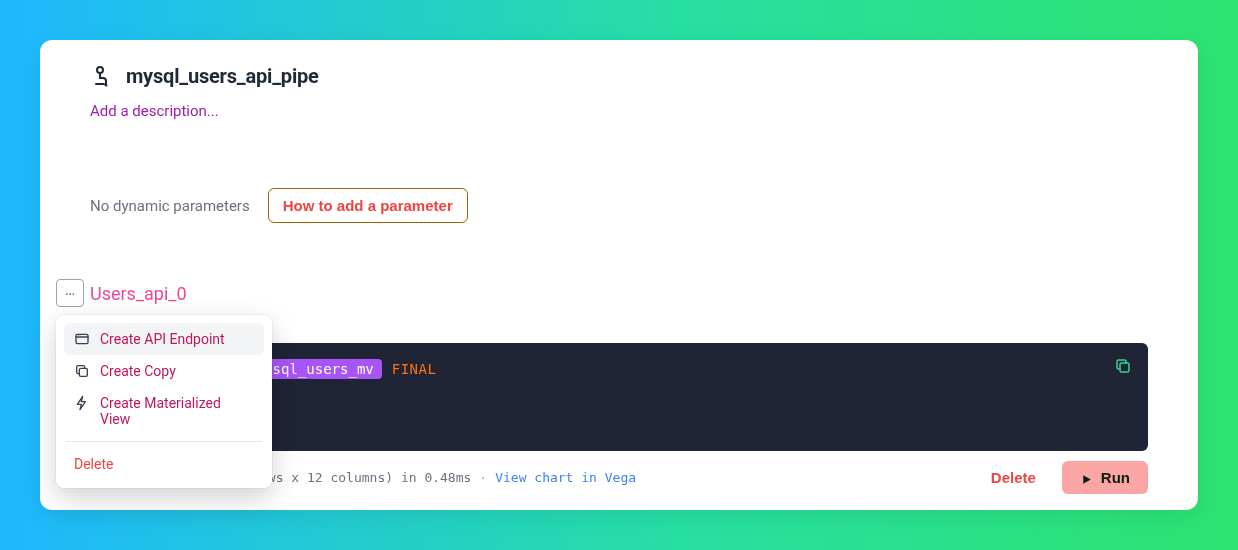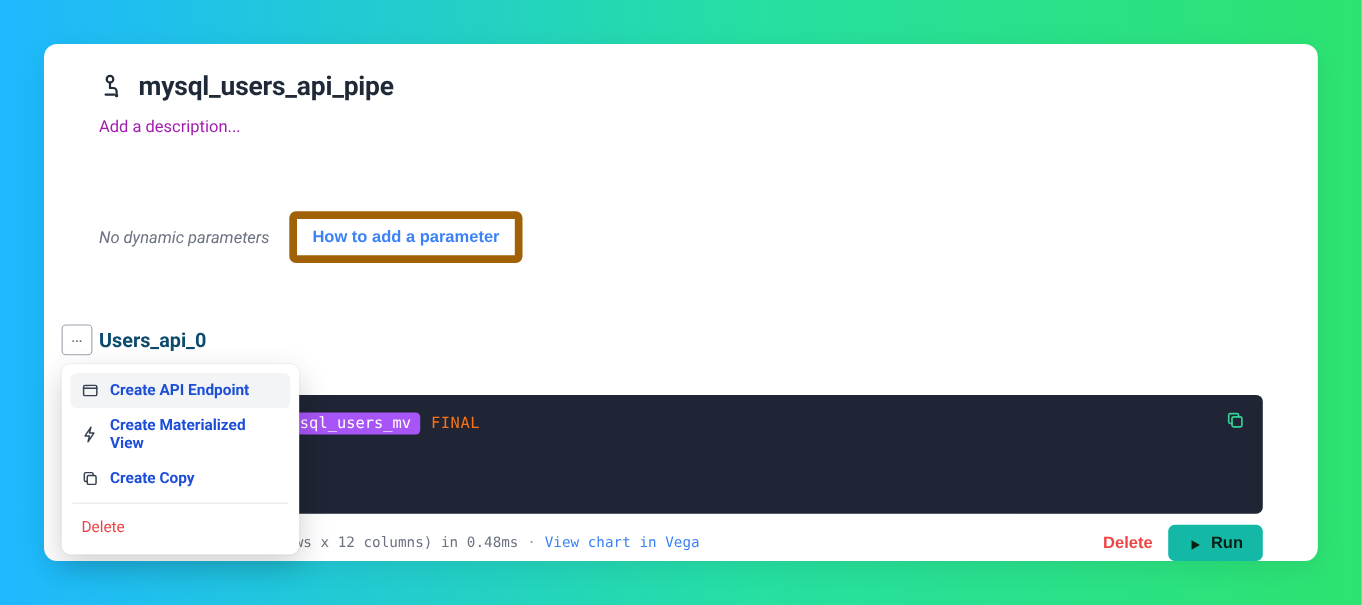--- a/index.html
+++ b/index.html
@@ -22,49 +22,48 @@
   display: flex;
   flex-direction: column;
 }
 .header-row {
   display: flex;
   align-items: center;
   gap: 12px;
 }
 .header-row svg { flex-shrink: 0; }
 .title {
-  font-size: 24px;
+  font-size: 20px;
   font-weight: 700;
   color: #1f2937;
   letter-spacing: -0.2px;
 }
 .desc-placeholder {
   margin-top: 14px;
   color: #a21caf;
   font-size: 15px;
 }
 .params-row {
   margin-top: 68px;
   display: flex;
   align-items: center;
   gap: 18px;
 }
 .no-params {
   color: #6b7280;
   font-size: 15px;
-  font-style: italic;
 }
 .param-btn {
-  border: 7px solid #a16207;
+  border: 1px solid #a16207;
   background: #fff;
   padding: 8px 14px;
   border-radius: 6px;
   font-size: 15px;
   font-weight: 600;
-  color: #3b82f6;
+  color: #ef4444;
   cursor: pointer;
 }
 .node-area {
   margin-top: 56px;
   position: relative;
   margin-left: -34px;
 }
 .node-head {
   display: flex;
   align-items: center;
@@ -80,22 +79,22 @@
   align-items: center;
   justify-content: center;
   cursor: pointer;
   color: #6b7280;
   font-size: 16px;
   line-height: 1;
   padding-bottom: 6px;
 }
 .node-title {
   font-size: 18px;
-  font-weight: 700;
-  color: #0c4a6e;
+  font-weight: 400;
+  color: #ec4899;
   margin-left: 2px;
 }
 .node-desc-hint {
   color: #9ca3af;
   font-size: 14px;
   margin-top: 12px;
   margin-left: 34px;
   position: relative;
   z-index: 0;
 }
@@ -139,28 +138,27 @@
   left: 0;
   width: 216px;
   background: #fff;
   border-radius: 8px;
   box-shadow: 0 10px 28px rgba(0,0,0,0.18), 0 0 0 1px rgba(0,0,0,0.04);
   padding: 8px;
   z-index: 20;
 }
 .dropdown-item {
   display: flex;
-  align-items: center;
+  align-items: flex-start;
   gap: 10px;
   padding: 8px 10px;
   border-radius: 6px;
   font-size: 14px;
-  color: #1d4ed8;
-  cursor: pointer;
-  font-weight: bold;
+  color: #be185d;
+  cursor: pointer;
 }
 .dropdown-item.hover { background: #f3f4f6; }
 .dropdown-item svg { flex-shrink: 0; }
 .dropdown-sep {
   height: 1px;
   background: #e5e7eb;
   margin: 6px 2px;
 }
 .dropdown-delete {
   padding: 8px 10px;
@@ -196,31 +194,32 @@
 }
 .delete-btn {
   background: transparent;
   border: none;
   color: #ef4444;
   font-weight: 600;
   font-size: 15px;
   cursor: pointer;
 }
 .run-btn {
-  background: #14b8a6;
+  background: #fca5a5;
   border: none;
   border-radius: 6px;
   padding: 8px 18px;
   display: flex;
   align-items: flex-end;
   gap: 8px;
   font-weight: 700;
   font-size: 15px;
   color: #0b1e12;
   cursor: pointer;
+  margin-left: 12px;
 }
 .run-btn svg { display: block; }
 </style>
 </head>
 <body>
 
 <div class="panel">
 
   <div class="header-row">
     <svg width="24" height="24" viewBox="0 0 24 24" fill="none" stroke="#1f2937" stroke-width="2" stroke-linecap="round" stroke-linejoin="round">
@@ -254,30 +253,30 @@
         <svg width="16" height="16" viewBox="0 0 24 24" fill="none" stroke="#374151" stroke-width="2" stroke-linecap="round" stroke-linejoin="round">
           <rect x="3" y="5" width="18" height="14" rx="2"></rect>
           <path d="M3 9 h18"></path>
           <circle cx="6.5" cy="7" r="0.6" fill="#374151" stroke="none"></circle>
           <circle cx="9" cy="7" r="0.6" fill="#374151" stroke="none"></circle>
         </svg>
         <span>Create API Endpoint</span>
       </div>
       <div class="dropdown-item">
         <svg width="16" height="16" viewBox="0 0 24 24" fill="none" stroke="#374151" stroke-width="2" stroke-linecap="round" stroke-linejoin="round">
-          <path d="M13 2 L5 14 h6 l-2 8 8-12 h-6 z"></path>
-        </svg>
-        <span>Create Materialized View</span>
-      </div>
-      <div class="dropdown-item">
-        <svg width="16" height="16" viewBox="0 0 24 24" fill="none" stroke="#374151" stroke-width="2" stroke-linecap="round" stroke-linejoin="round">
           <rect x="8" y="8" width="12" height="12" rx="2"></rect>
           <path d="M16 8 V6 a2 2 0 0 0 -2 -2 H6 a2 2 0 0 0 -2 2 v8 a2 2 0 0 0 2 2 h2"></path>
         </svg>
         <span>Create Copy</span>
+      </div>
+      <div class="dropdown-item">
+        <svg width="16" height="16" viewBox="0 0 24 24" fill="none" stroke="#374151" stroke-width="2" stroke-linecap="round" stroke-linejoin="round">
+          <path d="M13 2 L5 14 h6 l-2 8 8-12 h-6 z"></path>
+        </svg>
+        <span>Create Materialized View</span>
       </div>
       <div class="dropdown-sep"></div>
       <div class="dropdown-delete">Delete</div>
     </div>
 
     <div class="code-block">
       <div class="code-line">
         <span class="kw-select">SELECT</span>
         <span>*</span>
         <span class="kw-from">FROM</span>

